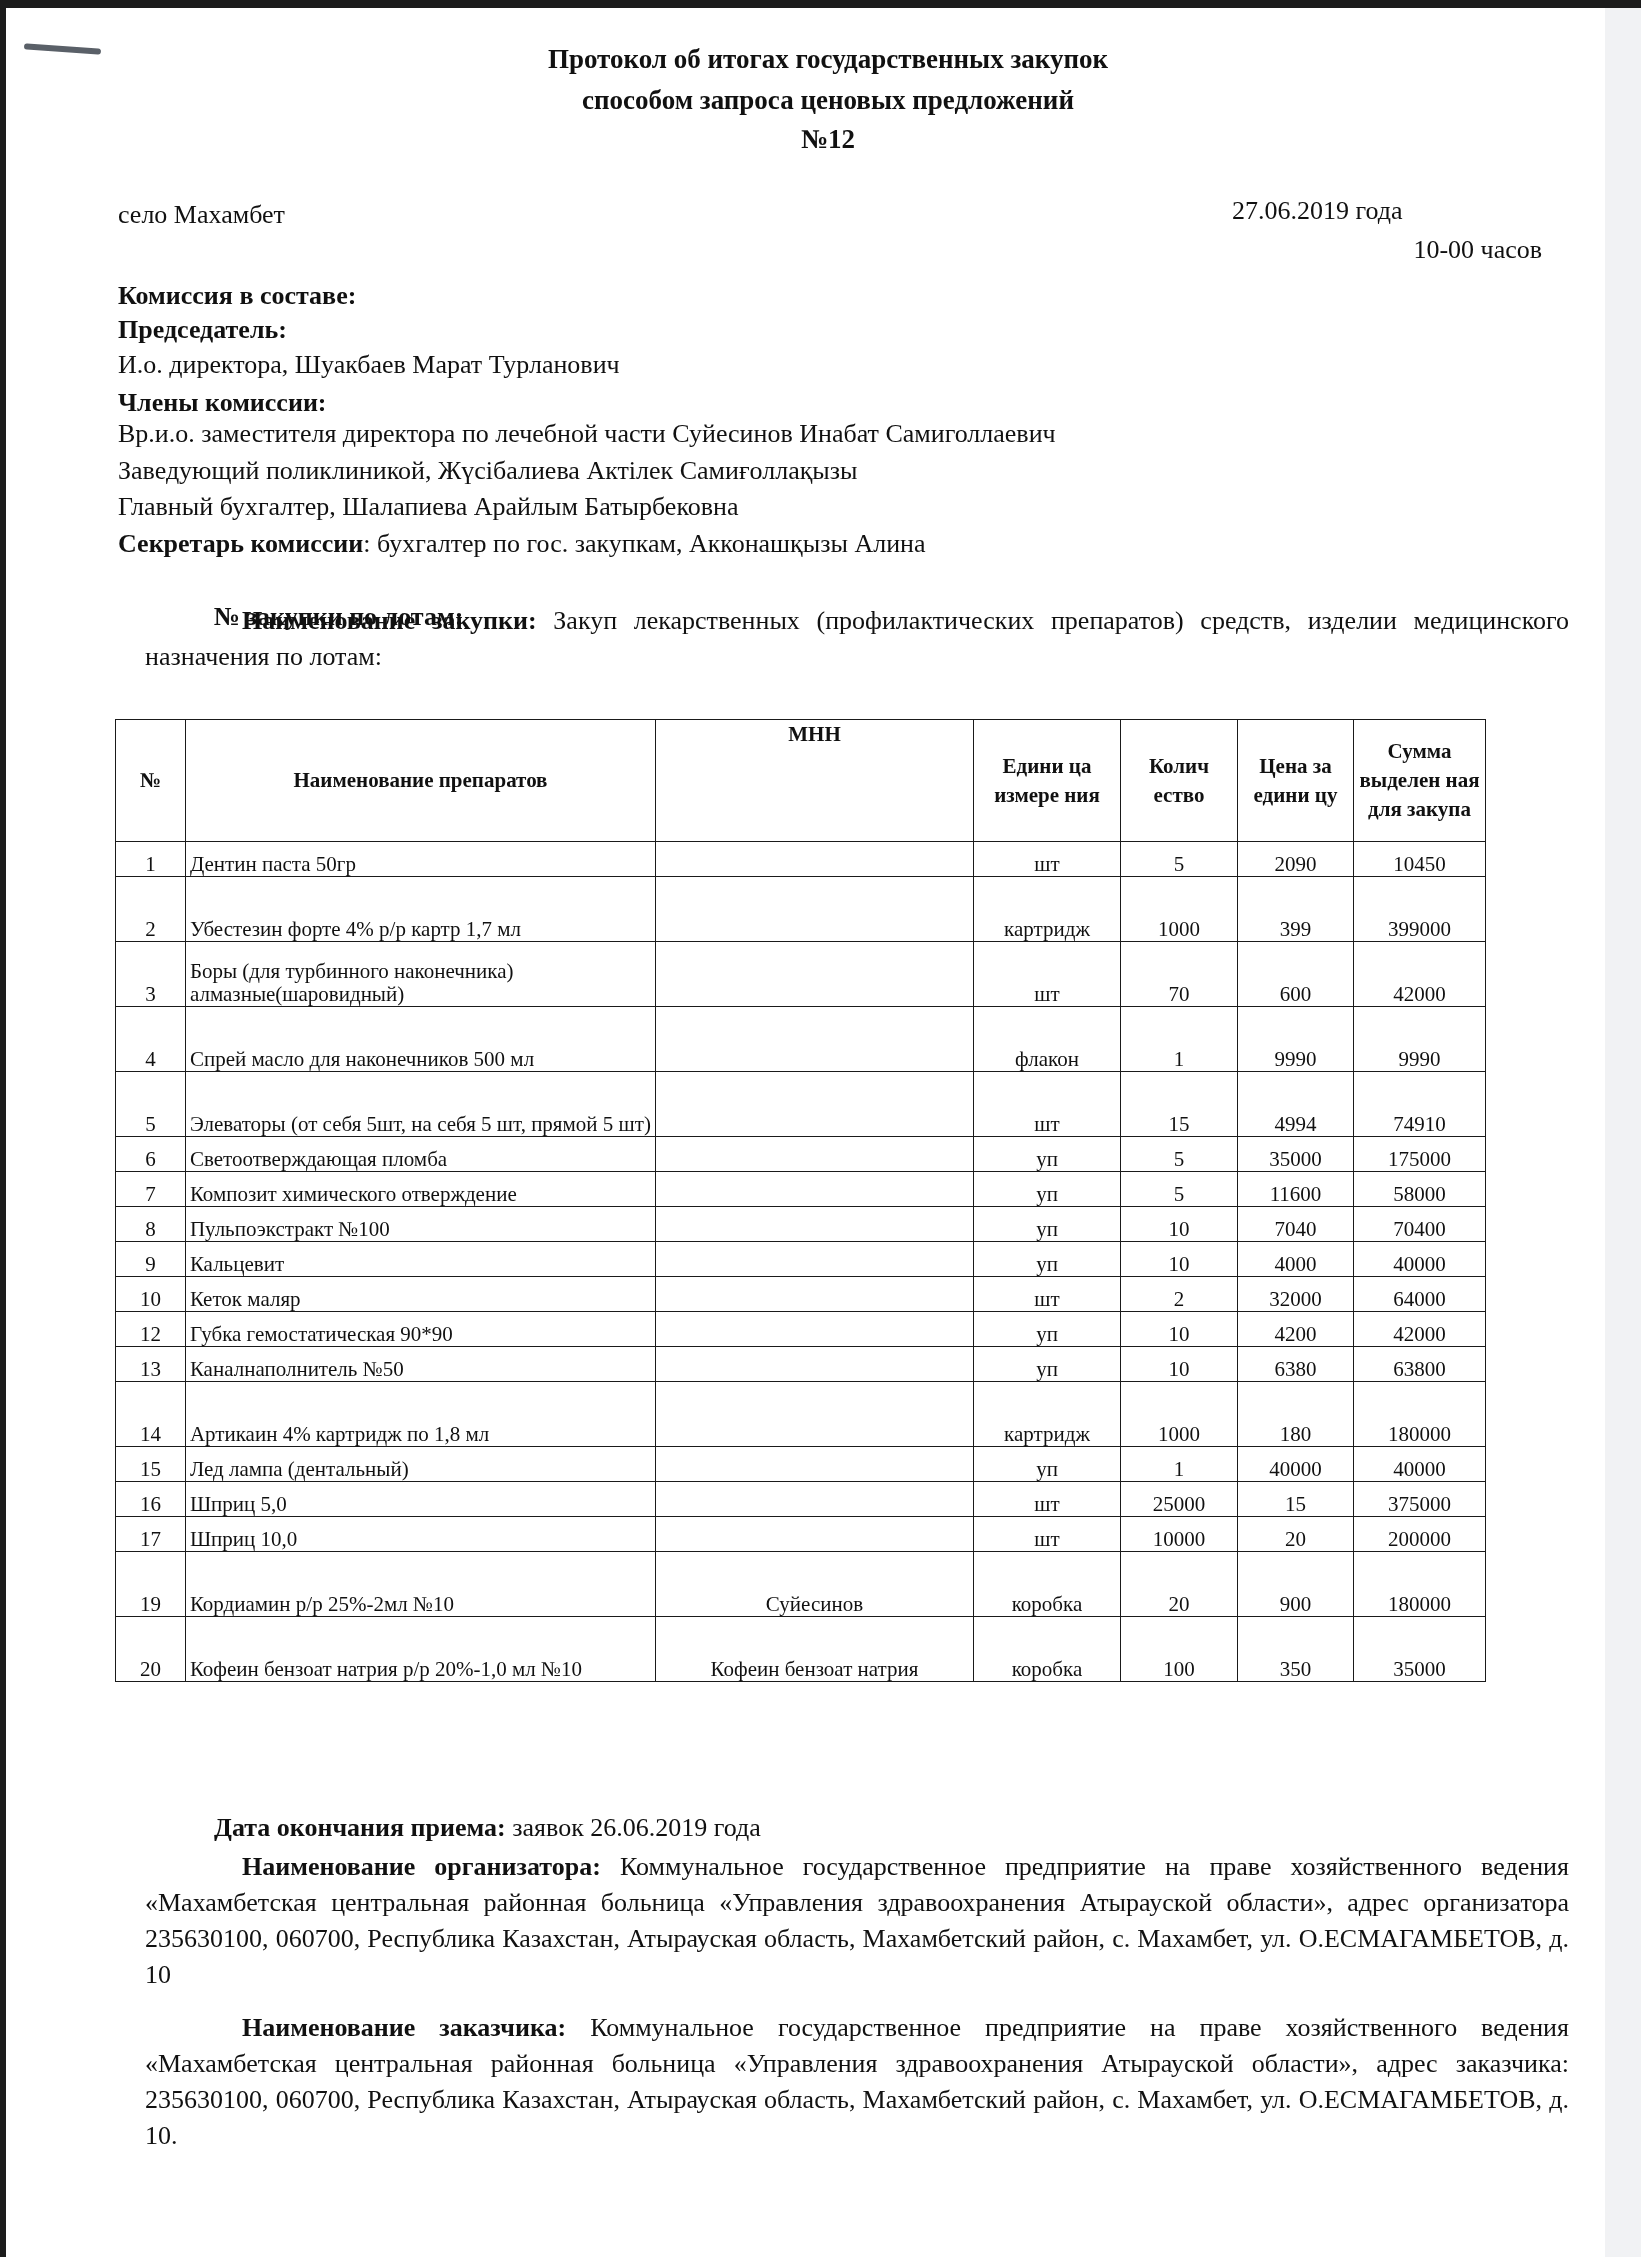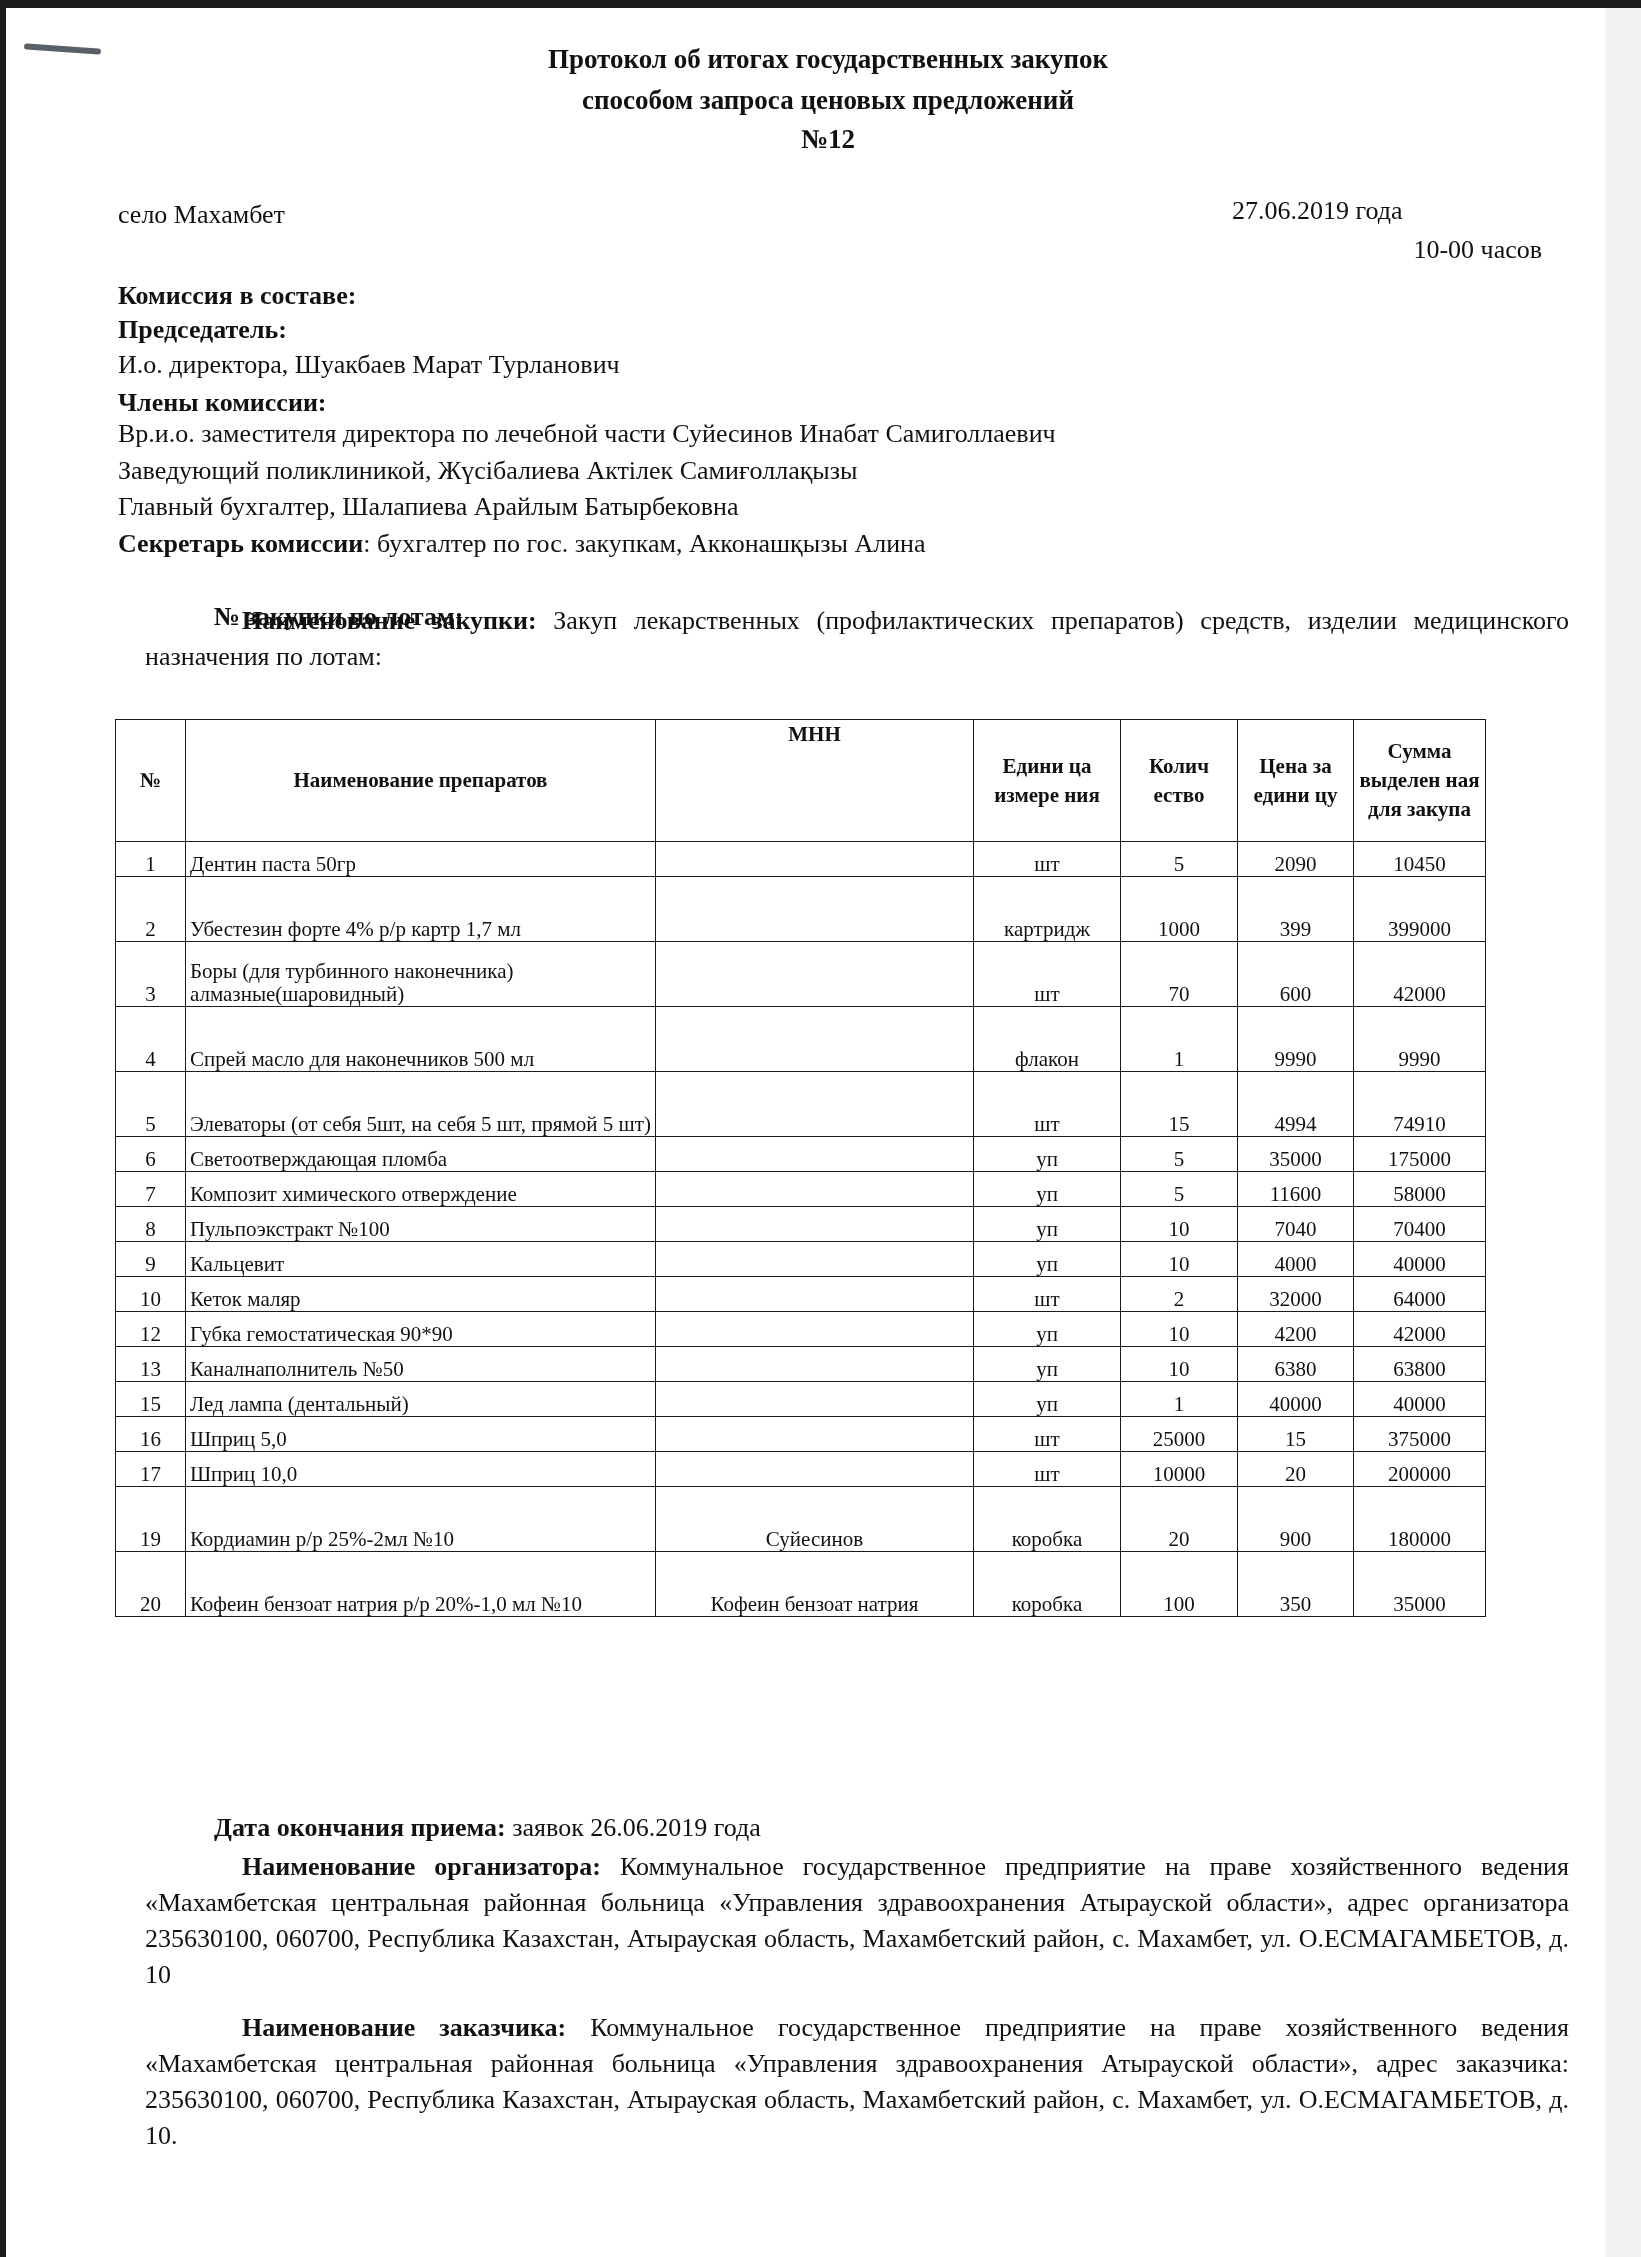--- a/index.html
+++ b/index.html
@@ -181,20 +181,29 @@
       </tr>
       <tr class="h1">
         <td class="c">13</td>
         <td class="l">Каналнаполнитель №50</td>
         <td class="c"></td>
         <td class="c">уп</td>
         <td class="c">10</td>
         <td class="c">6380</td>
         <td class="c">63800</td>
       </tr>
+      <tr class="h2">
+        <td class="c">14</td>
+        <td class="l">Артикаин 4% картридж по 1,8 мл</td>
+        <td class="c"></td>
+        <td class="c">картридж</td>
+        <td class="c">1000</td>
+        <td class="c">180</td>
+        <td class="c">180000</td>
+      </tr>
       <tr class="h1">
         <td class="c">15</td>
         <td class="l">Лед лампа (дентальный)</td>
         <td class="c"></td>
         <td class="c">уп</td>
         <td class="c">1</td>
         <td class="c">40000</td>
         <td class="c">40000</td>
       </tr>
       <tr class="h1">

